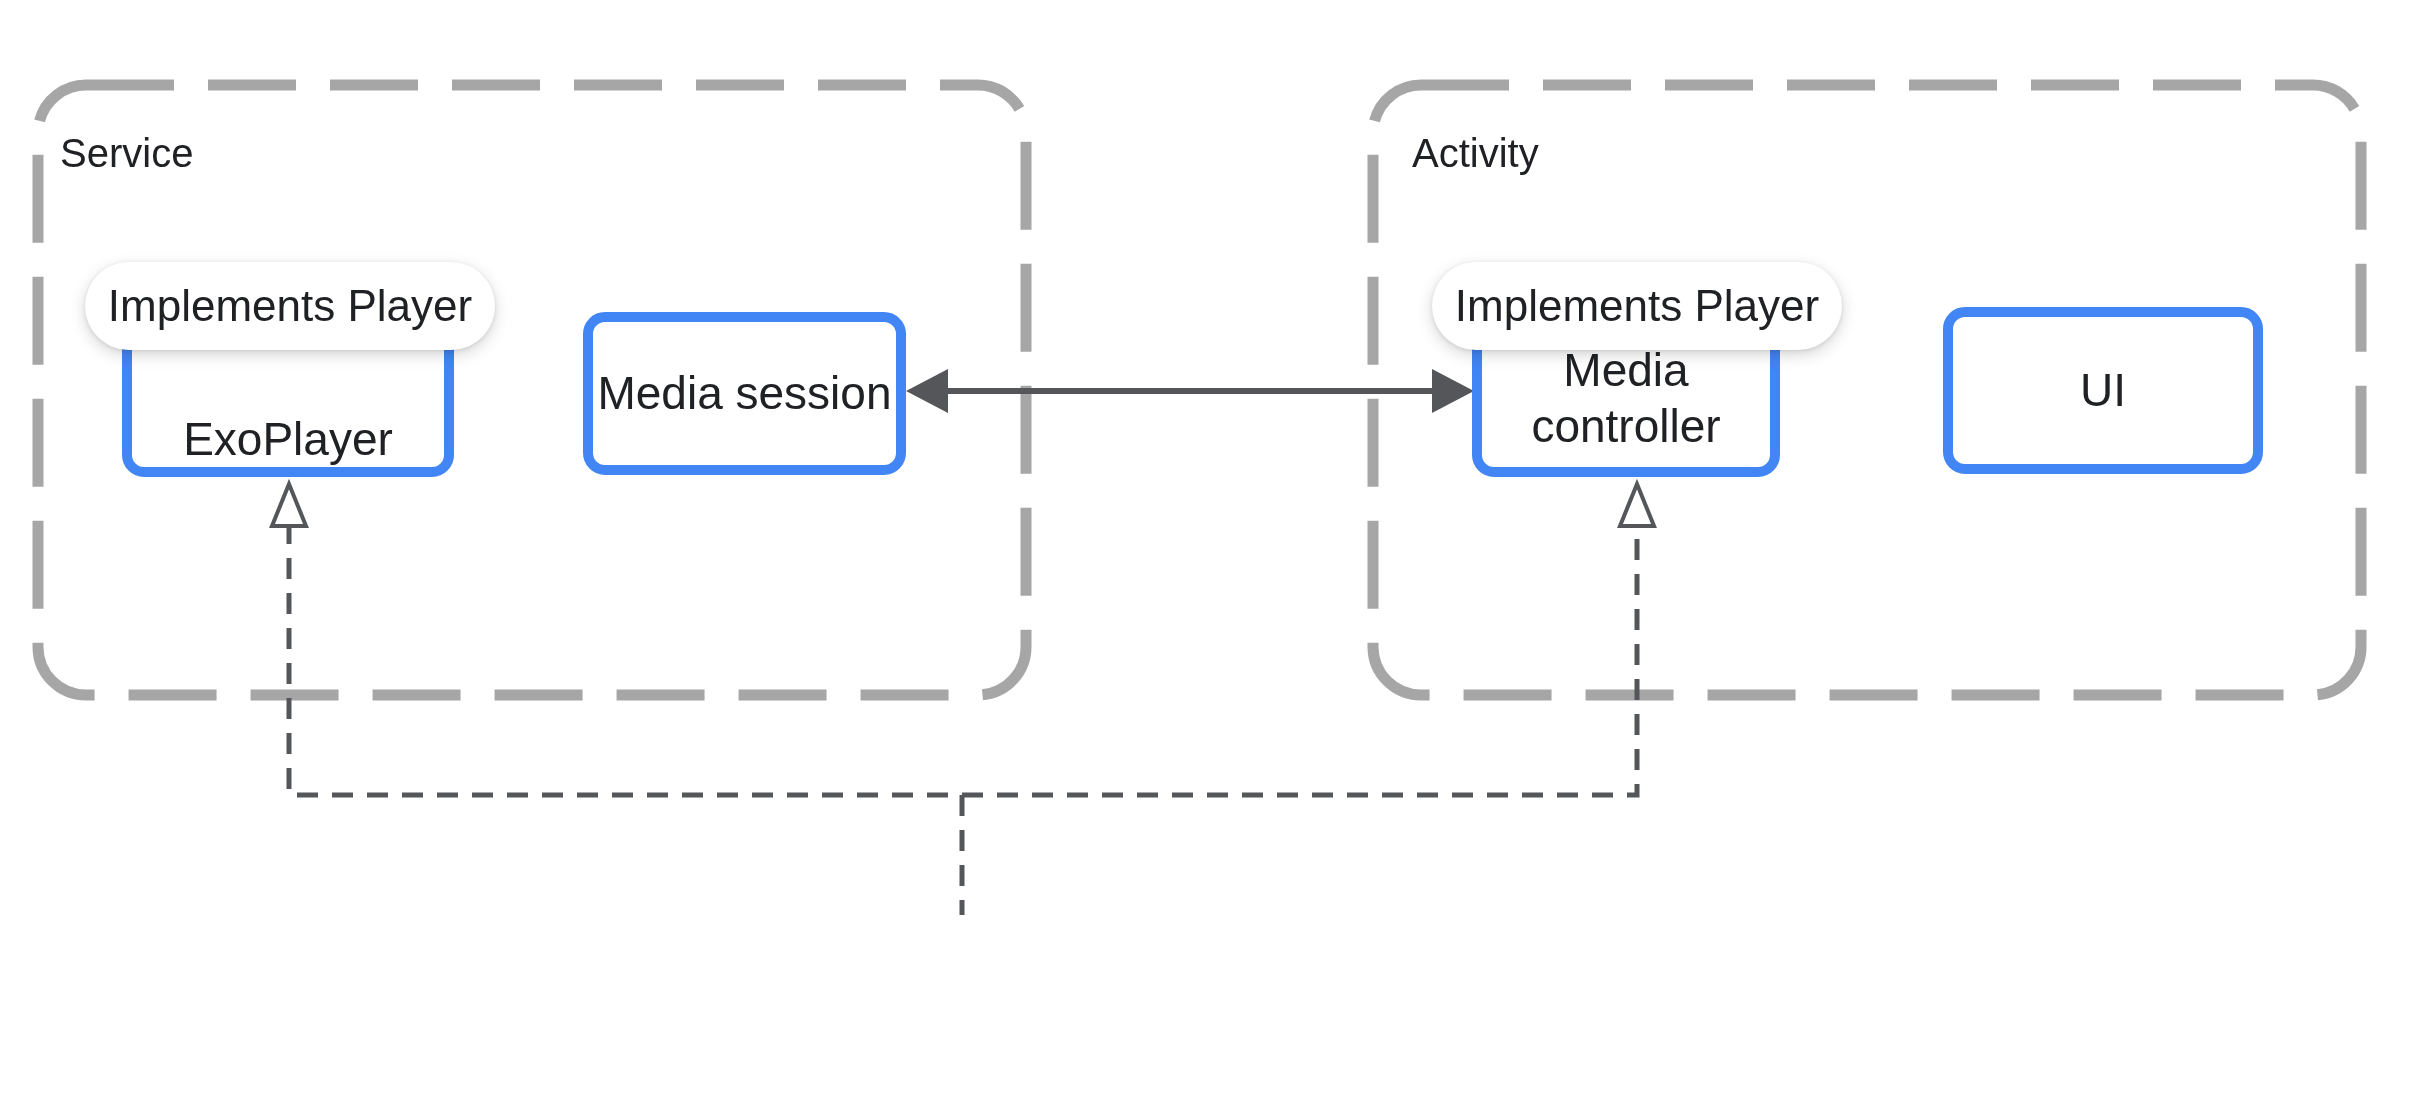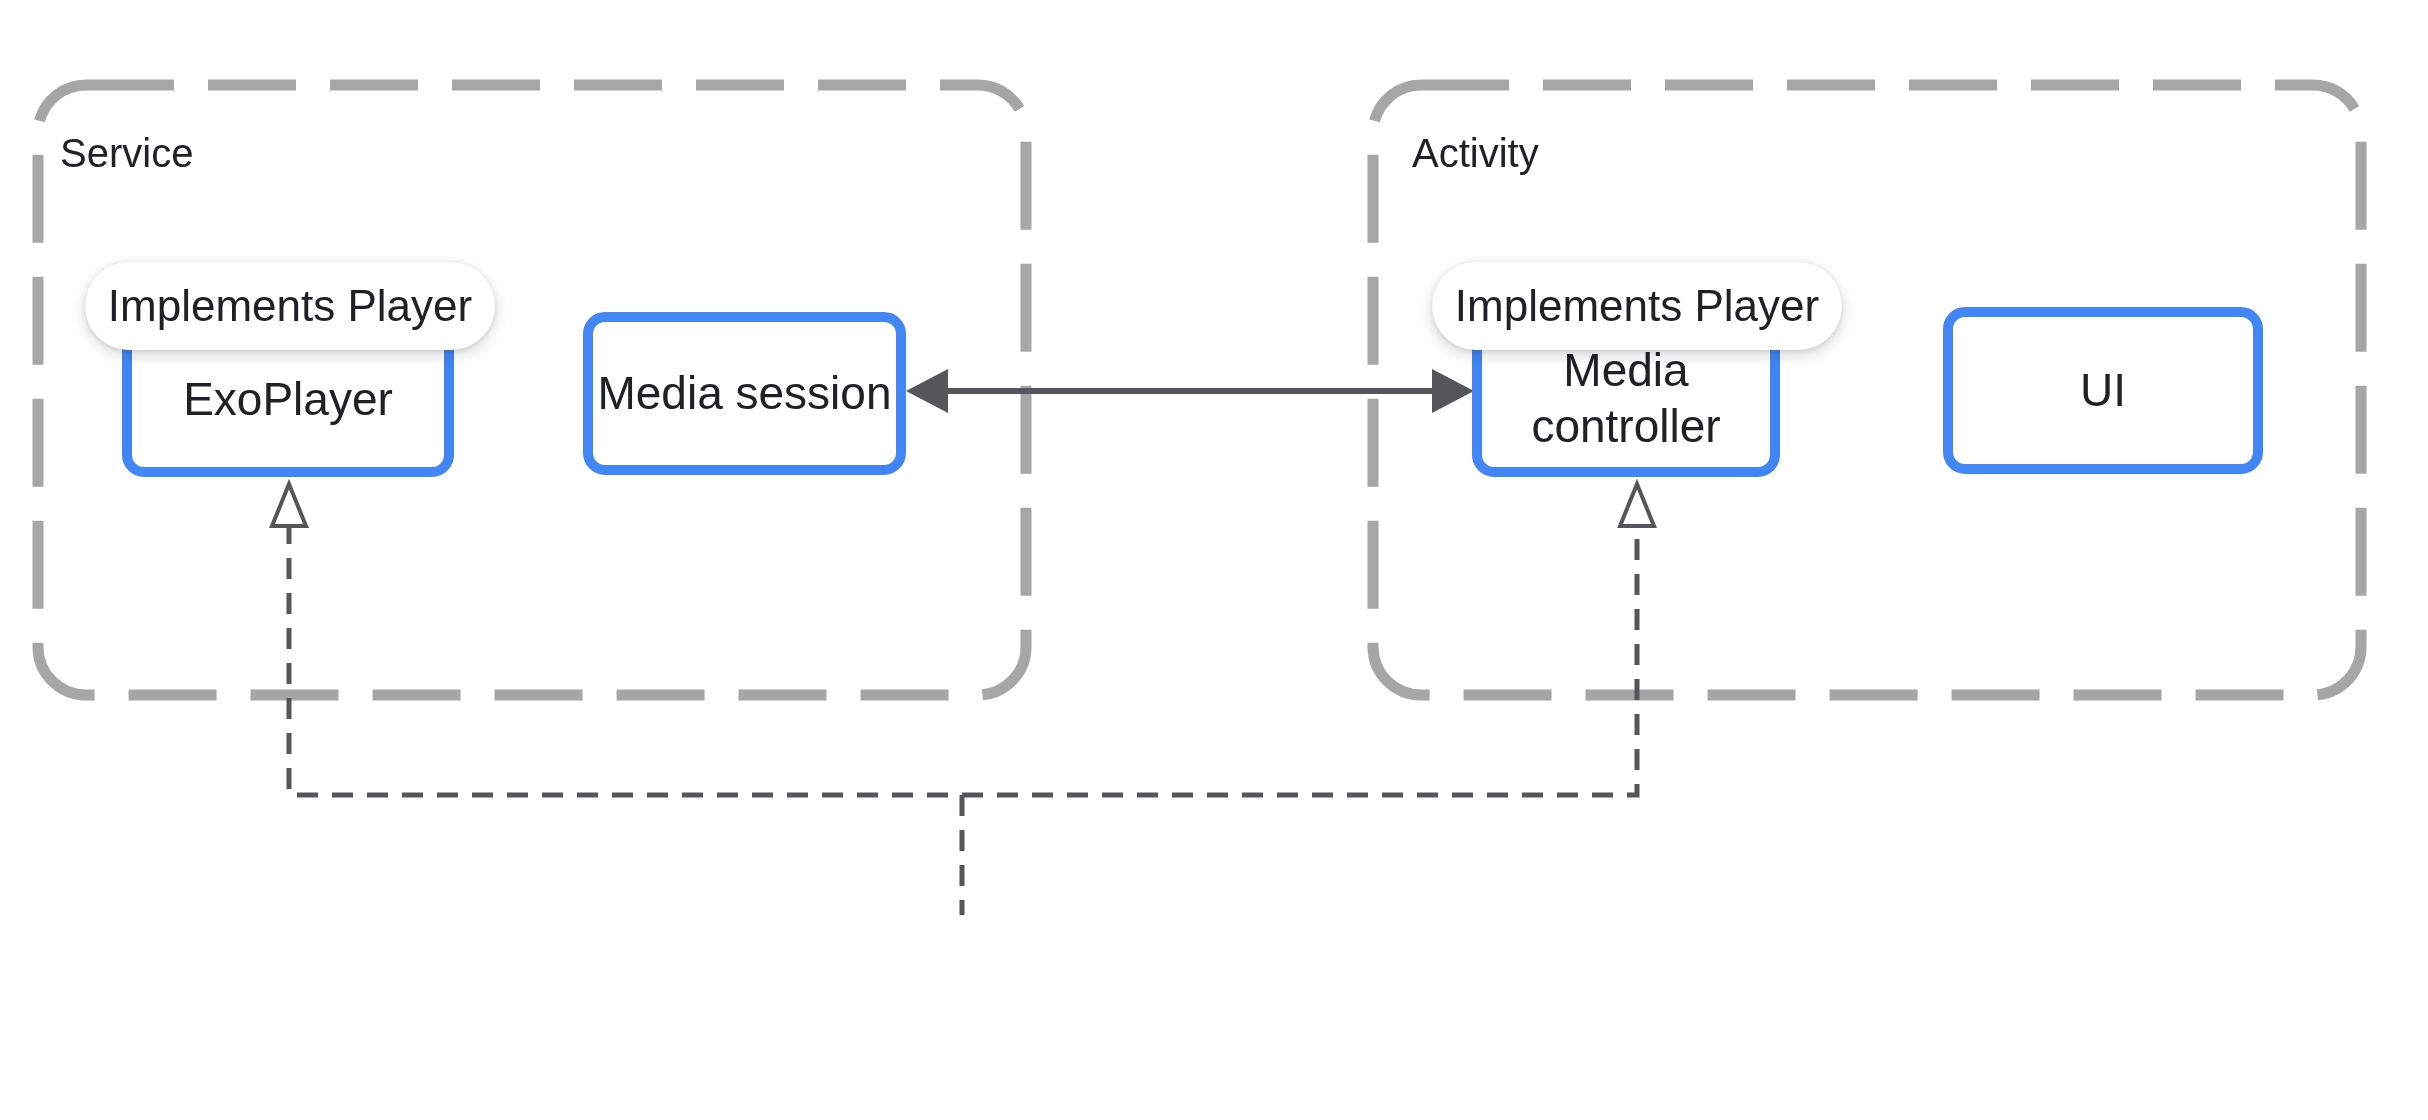--- a/index.html
+++ b/index.html
@@ -67,21 +67,21 @@
     background:var(--background);
     border-radius:44px;
     box-shadow:0 5px 16px rgba(0,0,0,0.16), 0 1px 4px rgba(0,0,0,0.10);
     display:flex;align-items:center;justify-content:center;
     font-size:44px;color:var(--text);
     white-space:nowrap;
   }
   
   .label-service{left:60px;top:133px;}
   .label-activity{left:1412px;top:133px;}
-  .node-exoplayer{left:122px;top:322px;width:332px;height:155px;}
+  .node-exoplayer{left:122px;top:322px;width:332px;height:155px;align-items:flex-end;}
   .node-media-session{left:583px;top:312px;width:323px;height:163px;}
   .node-media-controller{left:1472px;top:320px;width:308px;height:157px;padding:0 28px;}
   .node-ui{left:1943px;top:307px;width:320px;height:167px;}
   .node-player{left:795px;top:913px;width:334px;height:167px;}
   .badge-service{left:85px;top:262px;width:410px;}
   .badge-activity{left:1432px;top:262px;width:410px;}
 </style>
 </head>
 <body>
 

